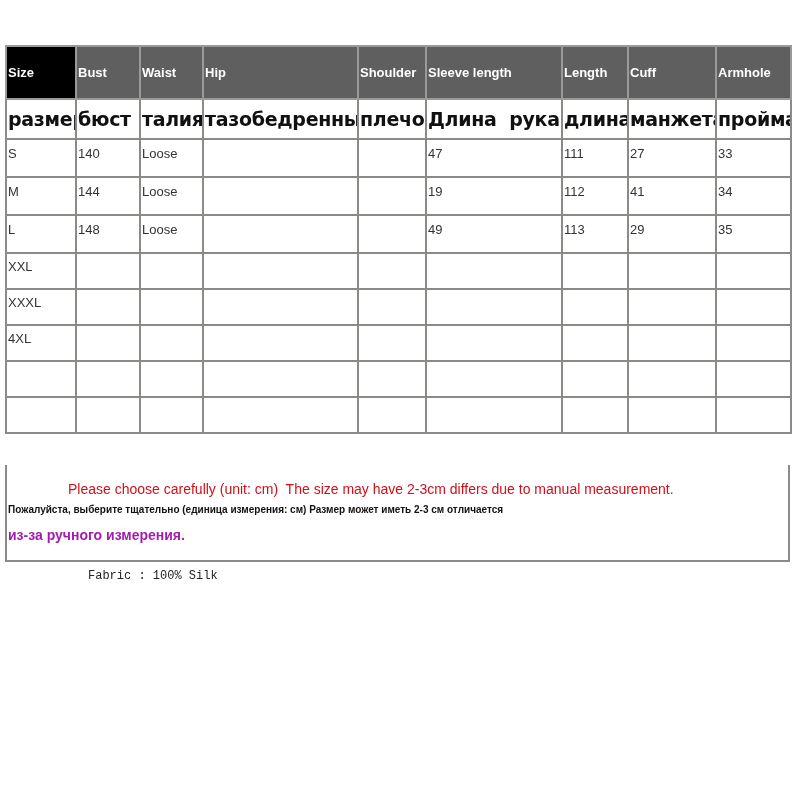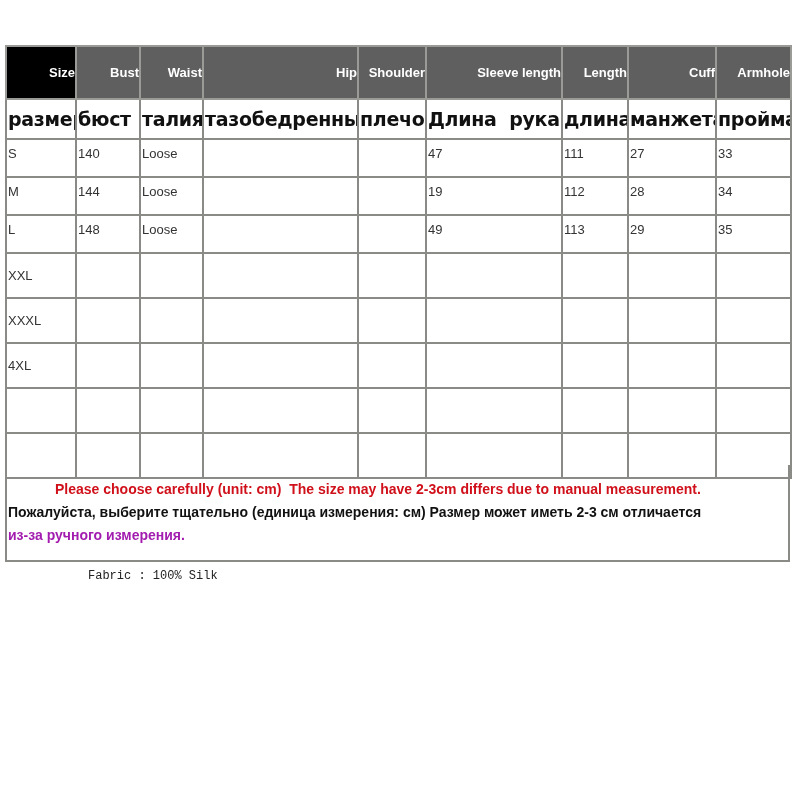--- a/index.html
+++ b/index.html
@@ -1,26 +1,26 @@
 <!DOCTYPE html>
 <html><head>
 <meta charset="utf-8">
 <style>
   html, body { margin:0; padding:0; background:#ffffff; }
   body { width:800px; height:800px; position:relative; overflow:hidden; font-family:"Liberation Sans", sans-serif; }
   .chart { position:absolute; left:5px; top:45px; width:785px; border-collapse:collapse; table-layout:fixed; }
   .chart td { border:2px solid #8a8a86; padding:0 0 0 1px; vertical-align:middle; overflow:hidden; white-space:nowrap; color:#222; }
-  .chart tr.hdr td { background:#5f5f5f; color:#ffffff; font-weight:bold; font-size:13px; height:51px; border-color:#9a9a96;text-align:right; }
+  .chart tr.hdr td { background:#5f5f5f; color:#ffffff; font-weight:bold; font-size:13px; height:51px; border-color:#9a9a96; }
   .chart tr.hdr td.first { background:#000000; }
   .chart tr.ru td { font-weight:bold; font-size:19px; color:#111; height:38px; font-family:"DejaVu Sans", sans-serif; letter-spacing:-0.3px; }
   .chart tr.d td { font-size:13px; height:30px; vertical-align:top; padding-top:6px; color:#333; }
-  .chart tr.e td { font-size:13px; height:29px; vertical-align:top; padding-top:14px; color:#333; }
+  .chart tr.e td { font-size:13px; height:29px; vertical-align:top; padding-top:5px; color:#333; }
   .note { position:absolute; left:5px; top:465px; width:781px; height:95px; border:2px solid #8a8a86; border-top:none; }
-  .note .en { position:absolute; left:48px; top:16px; color:#d0101a; font-weight:bold; font-size:14px; white-space:nowrap; }
-  .note .ru1 { position:absolute; left:1px; top:39px; color:#111; font-weight:bold; font-size:14px; white-space:nowrap; }
+  .note .en { position:absolute; left:61px; top:16px; color:#d0101a; font-weight:normal; font-size:14px; white-space:nowrap; }
+  .note .ru1 { position:absolute; left:1px; top:39px; color:#111; font-weight:bold; font-size:10px; white-space:nowrap; }
   .note .ru2 { position:absolute; left:1px; top:62px; color:#a21caf; font-weight:bold; font-size:14px; white-space:nowrap; }
   .fabric { position:absolute; left:88px; top:566px; font-size:13px; color:#222; line-height:21px; font-family:Liberation Mono, monospace; font-size:12px; }
 </style>
 </head>
 <body>
 
 <table class="chart">
   <colgroup>
     <col style="width:70px">
       <col style="width:64px">
@@ -67,21 +67,21 @@
     <td>33</td>
   </tr>
   <tr class="d">
     <td>M</td>
     <td>144</td>
     <td>Loose</td>
     <td></td>
     <td></td>
     <td>19</td>
     <td>112</td>
-    <td>28</td>
+    <td>41</td>
     <td>34</td>
   </tr>
   <tr class="d">
     <td>L</td>
     <td>148</td>
     <td>Loose</td>
     <td></td>
     <td></td>
     <td>49</td>
     <td>113</td>

